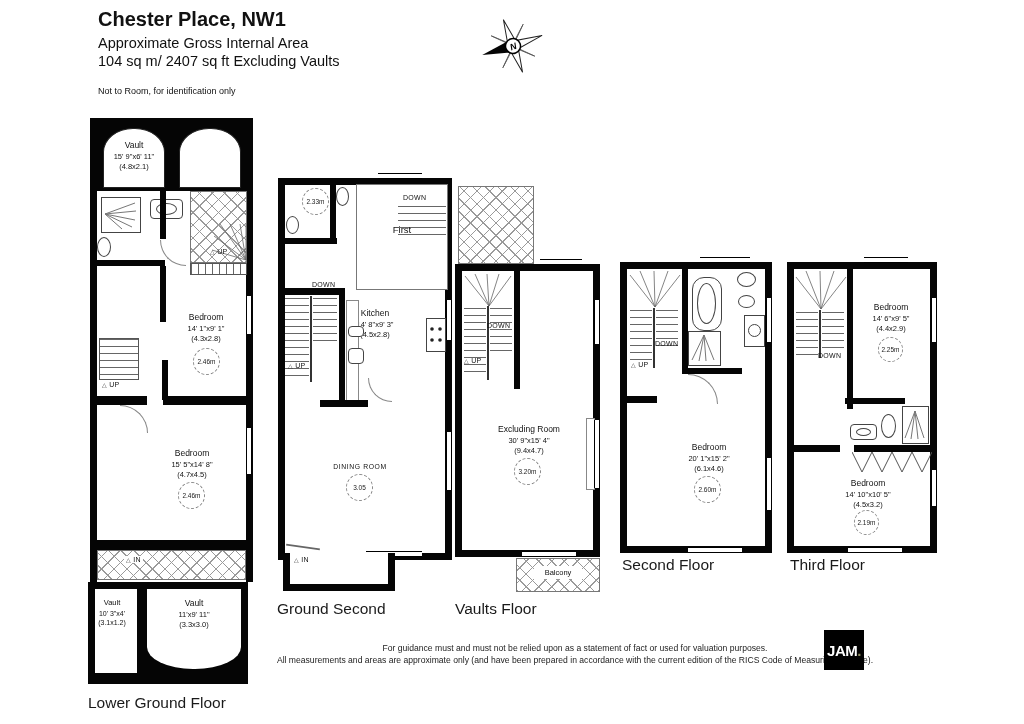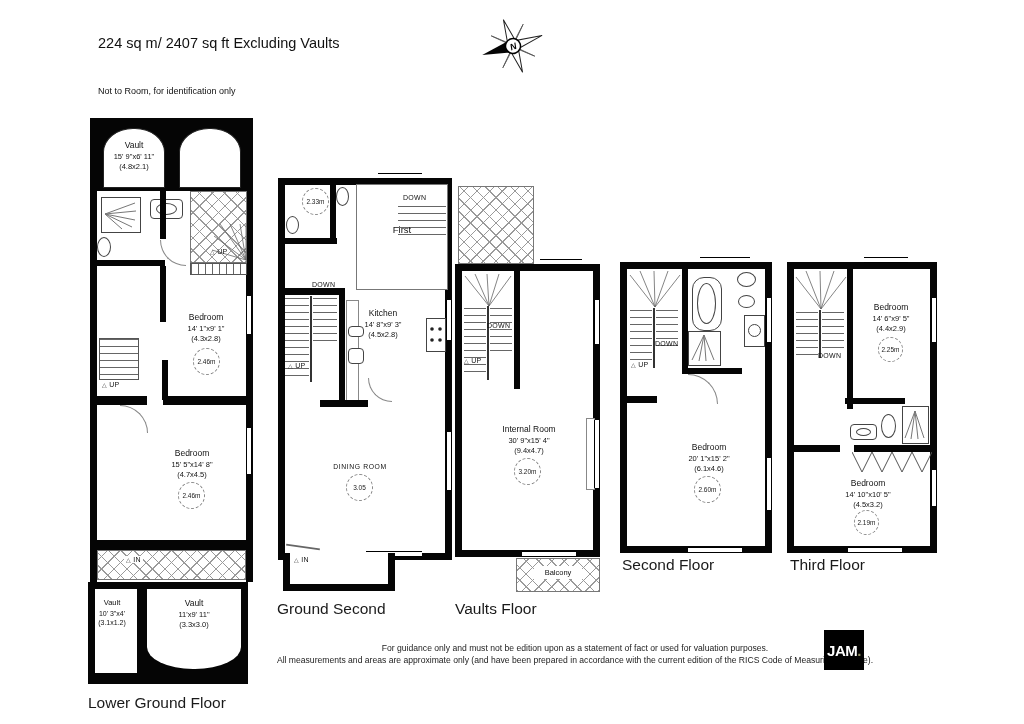--- a/index.html
+++ b/index.html
@@ -34,22 +34,24 @@
   .jam{position:absolute;left:824px;top:630px;width:40px;height:40px;background:#000;color:#fff;
        display:flex;align-items:center;justify-content:center;font-weight:bold;font-size:15px;letter-spacing:-.5px;}
   .jam .dot{color:#8b8b60;}
   .vault-room{position:absolute;background:#fff;box-sizing:border-box;border:1.5px solid #222;}
 </style>
 </head>
 <body>
 
 <div id="canvas">
 
+  <div class="header-title">Chester Place, NW1</div>
   <div class="header-sub">
-    <div>224 sq m/ 2407 sq ft Excluding Vaults</div>
+    <div>Approximate Gross Internal Area</div>
+    <div>104 sq m/ 2407 sq ft Excluding Vaults</div>
   </div>
   <div class="header-note">Not to Room, for identification only</div>
 
   <svg class="abs" style="left:478px;top:14px" width="70" height="66" viewBox="0 0 70 66">
     <g transform="rotate(-20 35 32)">
       <g fill="#c8c8c8" stroke="#555" stroke-width="0.8">
         <polygon points="35,32 18,15 30,26"></polygon>
           <polygon points="35,32 52,15 40,26"></polygon>
         <polygon points="35,32 18,49 30,38"></polygon>
           <polygon points="35,32 52,49 40,38"></polygon>
@@ -159,21 +161,21 @@
   <div class="abs" style="left:366px;top:224px;width:72px;text-align:center;font-size:9.5px">First</div>
   <div class="w" style="left:285px;top:288px;width:60px;height:7px"></div>
 
   <div class="abs stepsv" style="left:285px;top:298px;width:24px;height:82px"></div>
   <div class="abs stepsv" style="left:313px;top:298px;width:24px;height:48px"></div>
   <div class="w" style="left:310px;top:296px;width:2px;height:86px;background:#333"></div>
   <div class="dir" style="left:312px;top:281px">DOWN</div>
   <div class="dir" style="left:288px;top:362px"><span class="tri">△</span> <span>UP</span></div>
   <div class="w" style="left:339px;top:292px;width:6px;height:110px"></div>
 
-  <div class="room-label" style="left:350px;top:308px;width:66px">
+  <div class="room-label" style="left:342px;top:308px;width:66px">
     <div class="nm">Kitchen</div>
     <div>14' 8"x9' 3"</div>
     <div>(4.5x2.8)</div>
   </div>
   <div class="thin" style="left:346px;top:300px;width:13px;height:104px;border-color:#888"></div>
   <div class="fix rrect" style="left:348px;top:326px;width:16px;height:11px;border-width:1px"></div>
   <div class="fix rrect" style="left:348px;top:348px;width:16px;height:16px;border-width:1px"></div>
   <div class="fix" style="left:426px;top:318px;width:20px;height:34px">
     <svg width="18" height="31">
       <circle cx="5" cy="10" r="1.8" fill="#222"></circle>
@@ -205,21 +207,21 @@
   </svg>
   <div class="abs stepsv" style="left:464px;top:308px;width:22px;height:70px"></div>
   <div class="abs stepsv" style="left:490px;top:308px;width:22px;height:44px"></div>
   <div class="w" style="left:487px;top:306px;width:2px;height:74px;background:#333"></div>
   <div class="dir" style="left:487px;top:322px">DOWN</div>
   <div class="dir" style="left:464px;top:357px"><span class="tri">△</span> <span>UP</span></div>
   <div class="w" style="left:514px;top:271px;width:6px;height:118px"></div>
   <div class="winh" style="left:540px;top:259px;width:42px"></div>
 
   <div class="room-label" style="left:486px;top:424px;width:86px">
-    <div class="nm">Internal Room</div>
+    <div class="nm">Excluding Room</div>
     <div>30' 9"x15' 4"</div>
     <div>(9.4x4.7)</div>
   </div>
   <div class="hc" style="left:514px;top:458px;width:27px;height:27px">3.20m</div>
   <div class="winv" style="left:594px;top:300px;height:44px"></div>
   <div class="thin" style="left:586px;top:418px;width:9px;height:72px;border-color:#888"></div>
   <div class="winv" style="left:594px;top:420px;height:68px"></div>
   <div class="winh" style="left:522px;top:551px;width:54px"></div>
 
   <div class="hatch" style="left:516px;top:558px;width:84px;height:34px"></div>
@@ -308,21 +310,21 @@
     <div class="nm">Bedroom</div>
     <div>14' 10"x10' 5"</div>
     <div>(4.5x3.2)</div>
   </div>
   <div class="hc" style="left:854px;top:510px;width:25px;height:25px">2.19m</div>
   <div class="winh" style="left:848px;top:547px;width:54px"></div>
   <div class="winv" style="left:931px;top:470px;height:36px"></div>
   <div class="floor-label" style="left:790px;top:556px">Third Floor</div>
 
   <div class="footer">
-    <div>For guidance only and must not be edition upon as a statement of fact or used for valuation purposes.</div>
+    <div>For guidance must and must not be relied upon as a statement of fact or used for valuation purposes.</div>
     <div>All measurements and areas are approximate only (and have been prepared in accordance with the current edition of the RICS Code of Measuring Practice).</div>
   </div>
   <div class="jam">
     <span>JAM</span>
       <span class="dot">.</span>
   </div>
 
 </div>
 
 </body></html>

